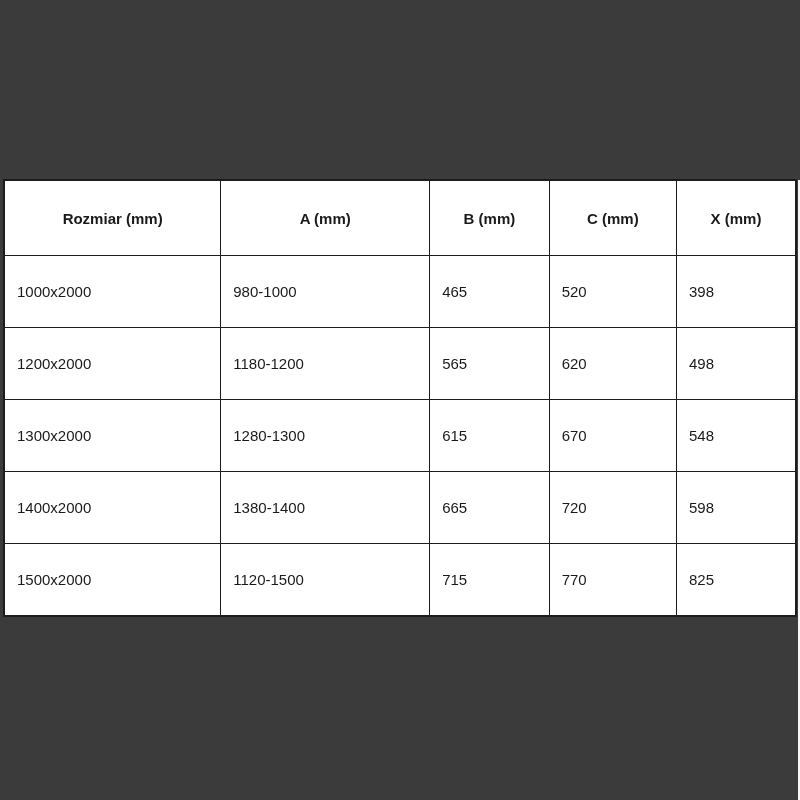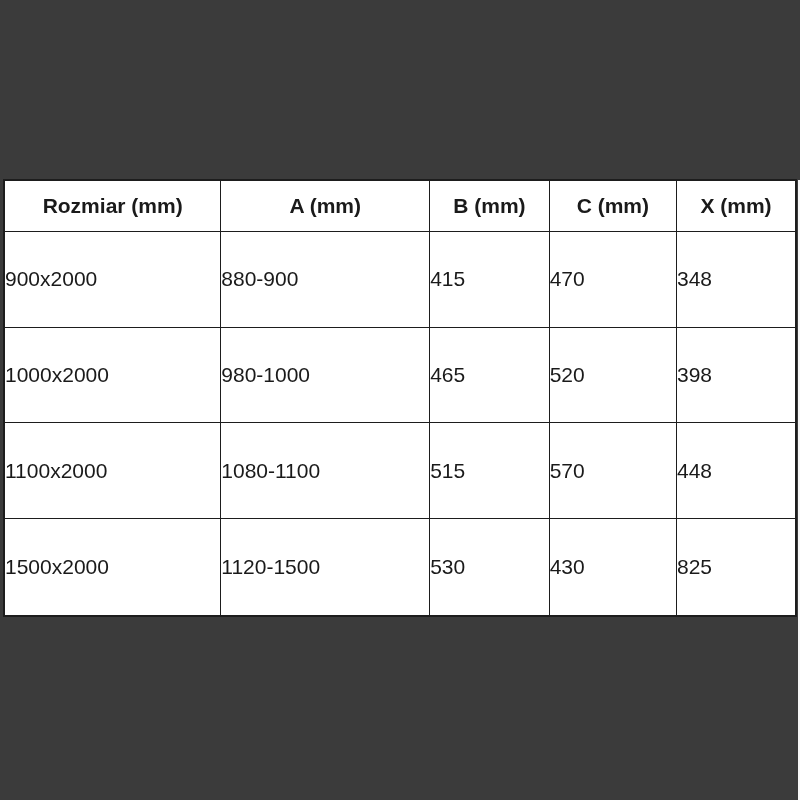--- a/index.html
+++ b/index.html
@@ -27,23 +27,23 @@
     height: 100%;
     border-collapse: collapse;
     table-layout: fixed;
     background: var(--table-bg, #ffffff);
     border: 2px solid var(--line-color, #1d1d1d);
   }
   table.spec-table th,
   table.spec-table td {
     border: 1.5px solid var(--line-color, #1d1d1d);
     vertical-align: middle;
-    padding: 0;
+    padding: 12px;
     font-family: "Liberation Sans", "DejaVu Sans", sans-serif;
-    font-size: 21px;
+    font-size: 15px;
     color: #1a1a1a;
     overflow: hidden;
     white-space: nowrap;
   }
   table.spec-table thead th {
     font-weight: bold;
     height: 50px;
   }
   col.c0 { width: 27.4%; }
   col.c1 { width: 26.4%; }
@@ -76,44 +76,51 @@
         <tr id="header-row">
             <th>Rozmiar (mm)</th>
             <th>A (mm)</th>
             <th>B (mm)</th>
             <th>C (mm)</th>
             <th>X (mm)</th>
           </tr>
       </thead>
       <tbody id="table-body">
           <tr>
-            <td>900x2000</td>
-            <td>880-900</td>
-            <td>415</td>
-            <td>470</td>
-            <td>348</td>
-          </tr>
-          <tr>
             <td>1000x2000</td>
             <td>980-1000</td>
             <td>465</td>
             <td>520</td>
             <td>398</td>
           </tr>
           <tr>
-            <td>1100x2000</td>
-            <td>1080-1100</td>
-            <td>515</td>
-            <td>570</td>
-            <td>448</td>
+            <td>1200x2000</td>
+            <td>1180-1200</td>
+            <td>565</td>
+            <td>620</td>
+            <td>498</td>
+          </tr>
+          <tr>
+            <td>1300x2000</td>
+            <td>1280-1300</td>
+            <td>615</td>
+            <td>670</td>
+            <td>548</td>
+          </tr>
+          <tr>
+            <td>1400x2000</td>
+            <td>1380-1400</td>
+            <td>665</td>
+            <td>720</td>
+            <td>598</td>
           </tr>
           <tr>
             <td>1500x2000</td>
             <td>1120-1500</td>
-            <td>530</td>
-            <td>430</td>
+            <td>715</td>
+            <td>770</td>
             <td>825</td>
           </tr>
         </tbody>
     </table>
   </div>
   <div class="edge-strip"></div>
 </div>
 
 </body></html>

